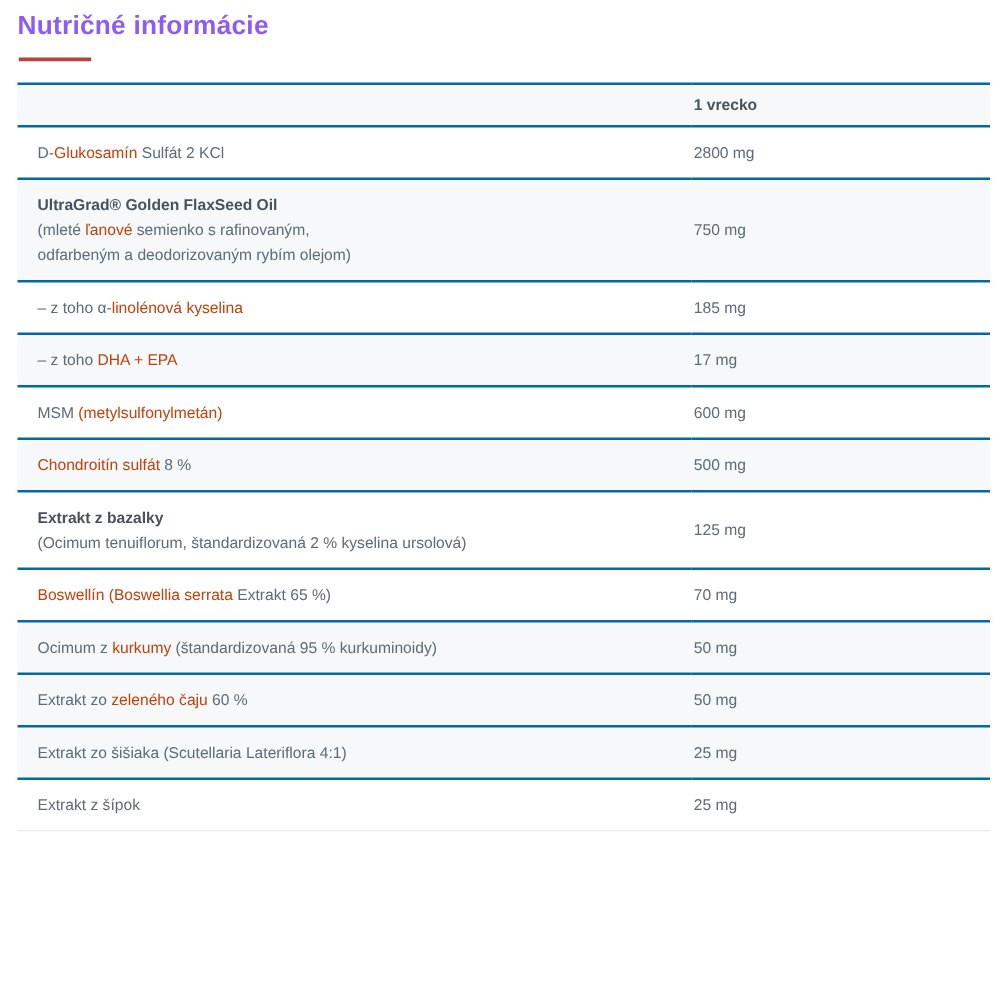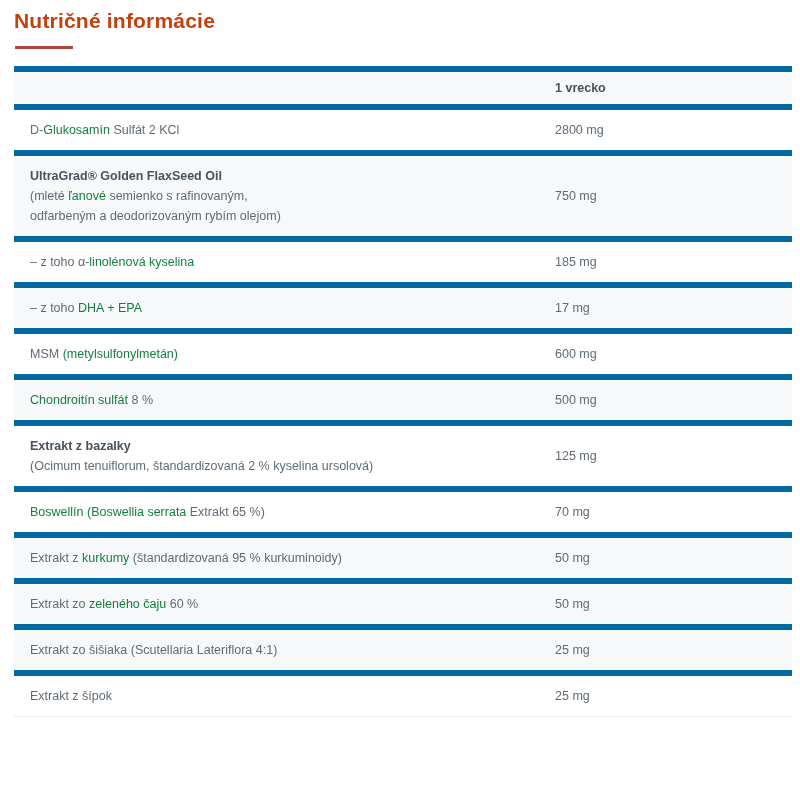--- a/index.html
+++ b/index.html
@@ -3,37 +3,37 @@
 <meta charset="utf-8">
 <style>
   html,body{margin:0;padding:0;}
   body{
     width:800px;height:800px;overflow:hidden;background:#ffffff;
     font-family:"Liberation Sans",sans-serif;
     -webkit-font-smoothing:antialiased;
   }
   .page{padding:9px 10px 0 14px;}
   .page-title{
-    font-size:21px;font-weight:700;color:#c2410c;margin:0;letter-spacing:.2px;
+    font-size:21px;font-weight:700;color:#8b5cf6;margin:0;letter-spacing:.2px;
   }
   .title-underline{
     width:58px;height:3px;background:#b2453f;margin:13px 0 17px 1px;
   }
   table.nutri{
     border-collapse:collapse;width:778px;table-layout:fixed;
     font-size:12.5px;color:#5f6b76;
   }
-  table.nutri tr{border-top:6px solid #0369a1;}
+  table.nutri tr{border-top:2px solid #0369a1;}
   table.nutri tr.last{border-bottom:1px solid #e8ebed;}
   table.nutri tr.shade{background:#f6f8f9;}
   td{vertical-align:middle;}
   td.label{padding:10px 8px 10px 16px;line-height:20px;}
   td.value{width:237px;padding:10px 0 10px 2px;line-height:20px;}
   tr.hdr td{padding-top:6px;padding-bottom:6px;}
-  .red{color:#15803d;}
+  .red{color:#c2410c;}
   .bold{color:#48525c;font-weight:700;}
   .line{display:block;}
 </style>
 </head>
 <body>
 
 <div class="page">
   <h1 class="page-title">Nutričné informácie</h1>
   <div class="title-underline"></div>
 
@@ -114,21 +114,21 @@
           <span class="line">
             <span class="red">Boswellín (Boswellia serrata</span><span> Extrakt 65 %)</span>
           </span>
         </td>
         <td class="value">70 mg</td>
       </tr>
 
       <tr class="shade">
         <td class="label">
           <span class="line">
-            <span>Extrakt z </span><span class="red">kurkumy</span><span> (štandardizovaná 95 % kurkuminoidy)</span>
+            <span>Ocimum z </span><span class="red">kurkumy</span><span> (štandardizovaná 95 % kurkuminoidy)</span>
           </span>
         </td>
         <td class="value">50 mg</td>
       </tr>
 
 
       <tr class="shade">
         <td class="label">
           <span class="line">
             <span>Extrakt zo </span><span class="red">zeleného čaju</span><span> 60 %</span>

